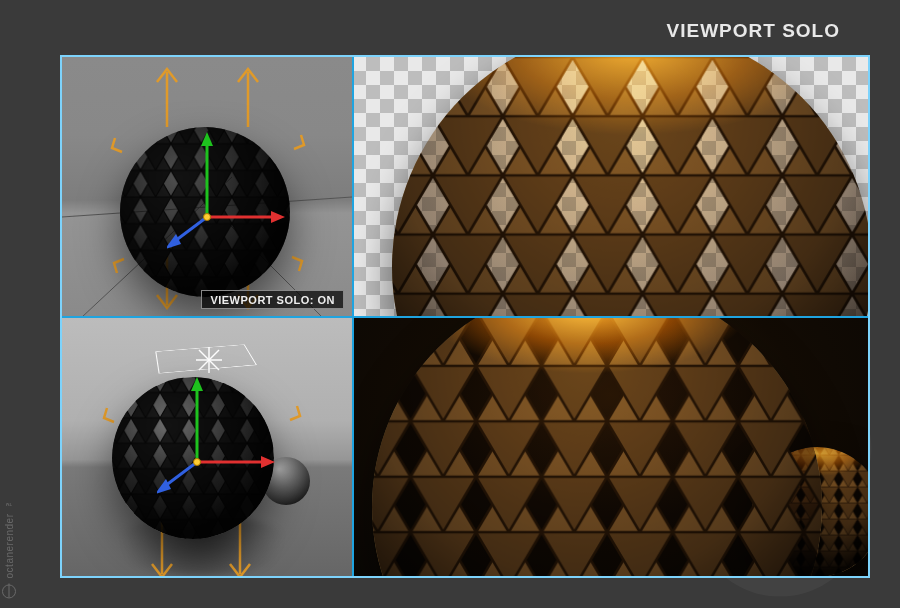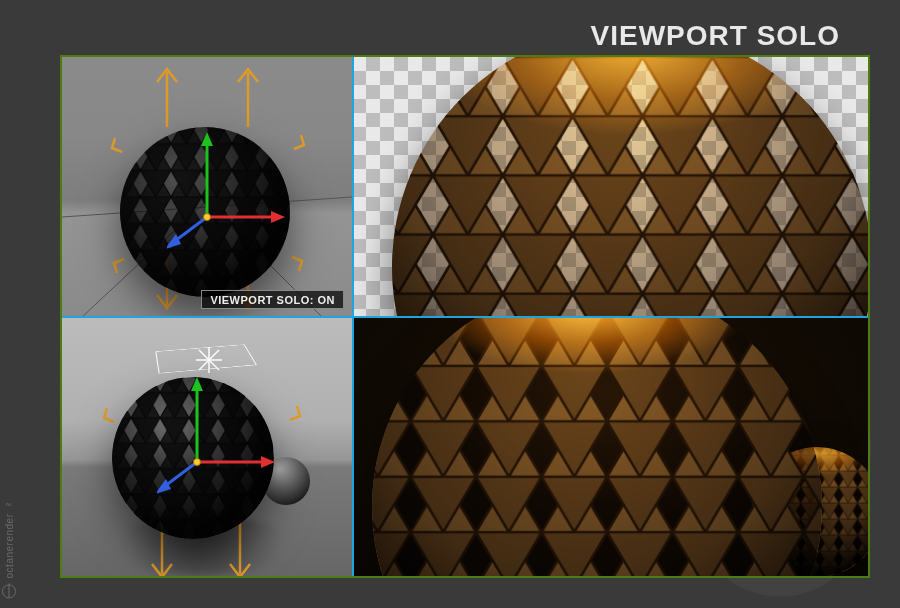--- a/index.html
+++ b/index.html
@@ -50,32 +50,32 @@
     opacity: 0.04;
     pointer-events: none;
   }
   .watermark svg { width: 100%; height: 100%; }
 
   .title-bar {
     position: absolute;
     top: 20px;
     right: 60px;
     color: #e8e8e8;
-    font-size: 28px;
+    font-size: 19px;
     font-weight: 600;
     letter-spacing: 1px;
   }
 
   .grid {
     position: absolute;
     top: 55px;
     left: 60px;
     right: 30px;
     bottom: 30px;
-    border: 2px solid #4d7c0f;
+    border: 2px solid #7dd3fc;
     display: grid;
     grid-template-columns: 290px 1fr;
     grid-template-rows: 1fr 1fr;
   }
 
   .cell {
     position: relative;
     overflow: hidden;
   }
   .cell-tl { background: linear-gradient(180deg, #8a8a8a 0%, #888 30%, #7d7d7d 55%, #949494 60%, #8a8a8a 100%); }

